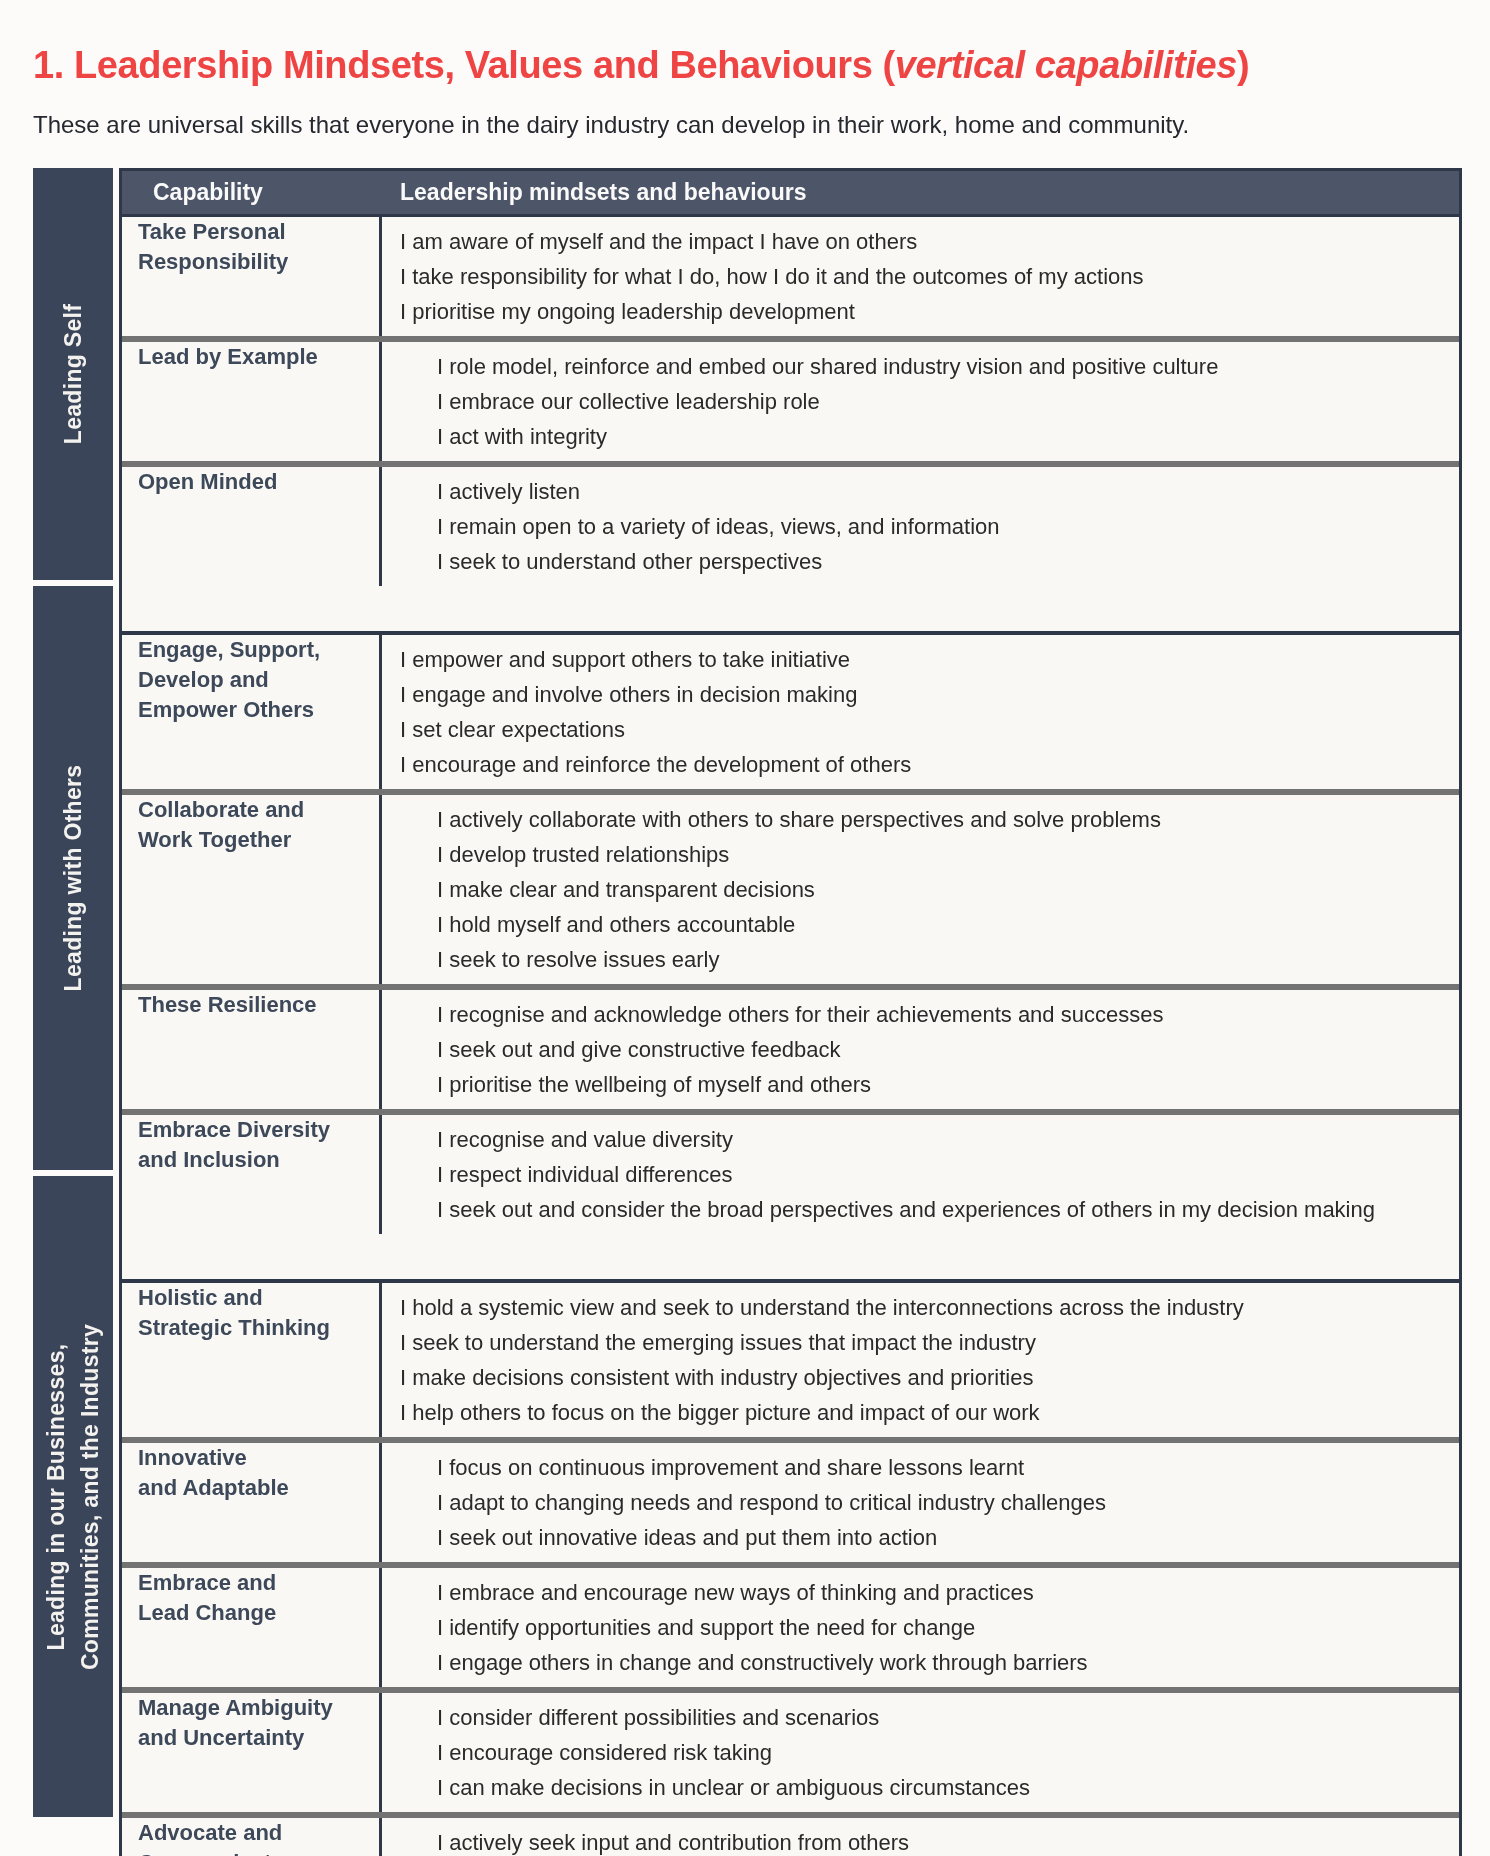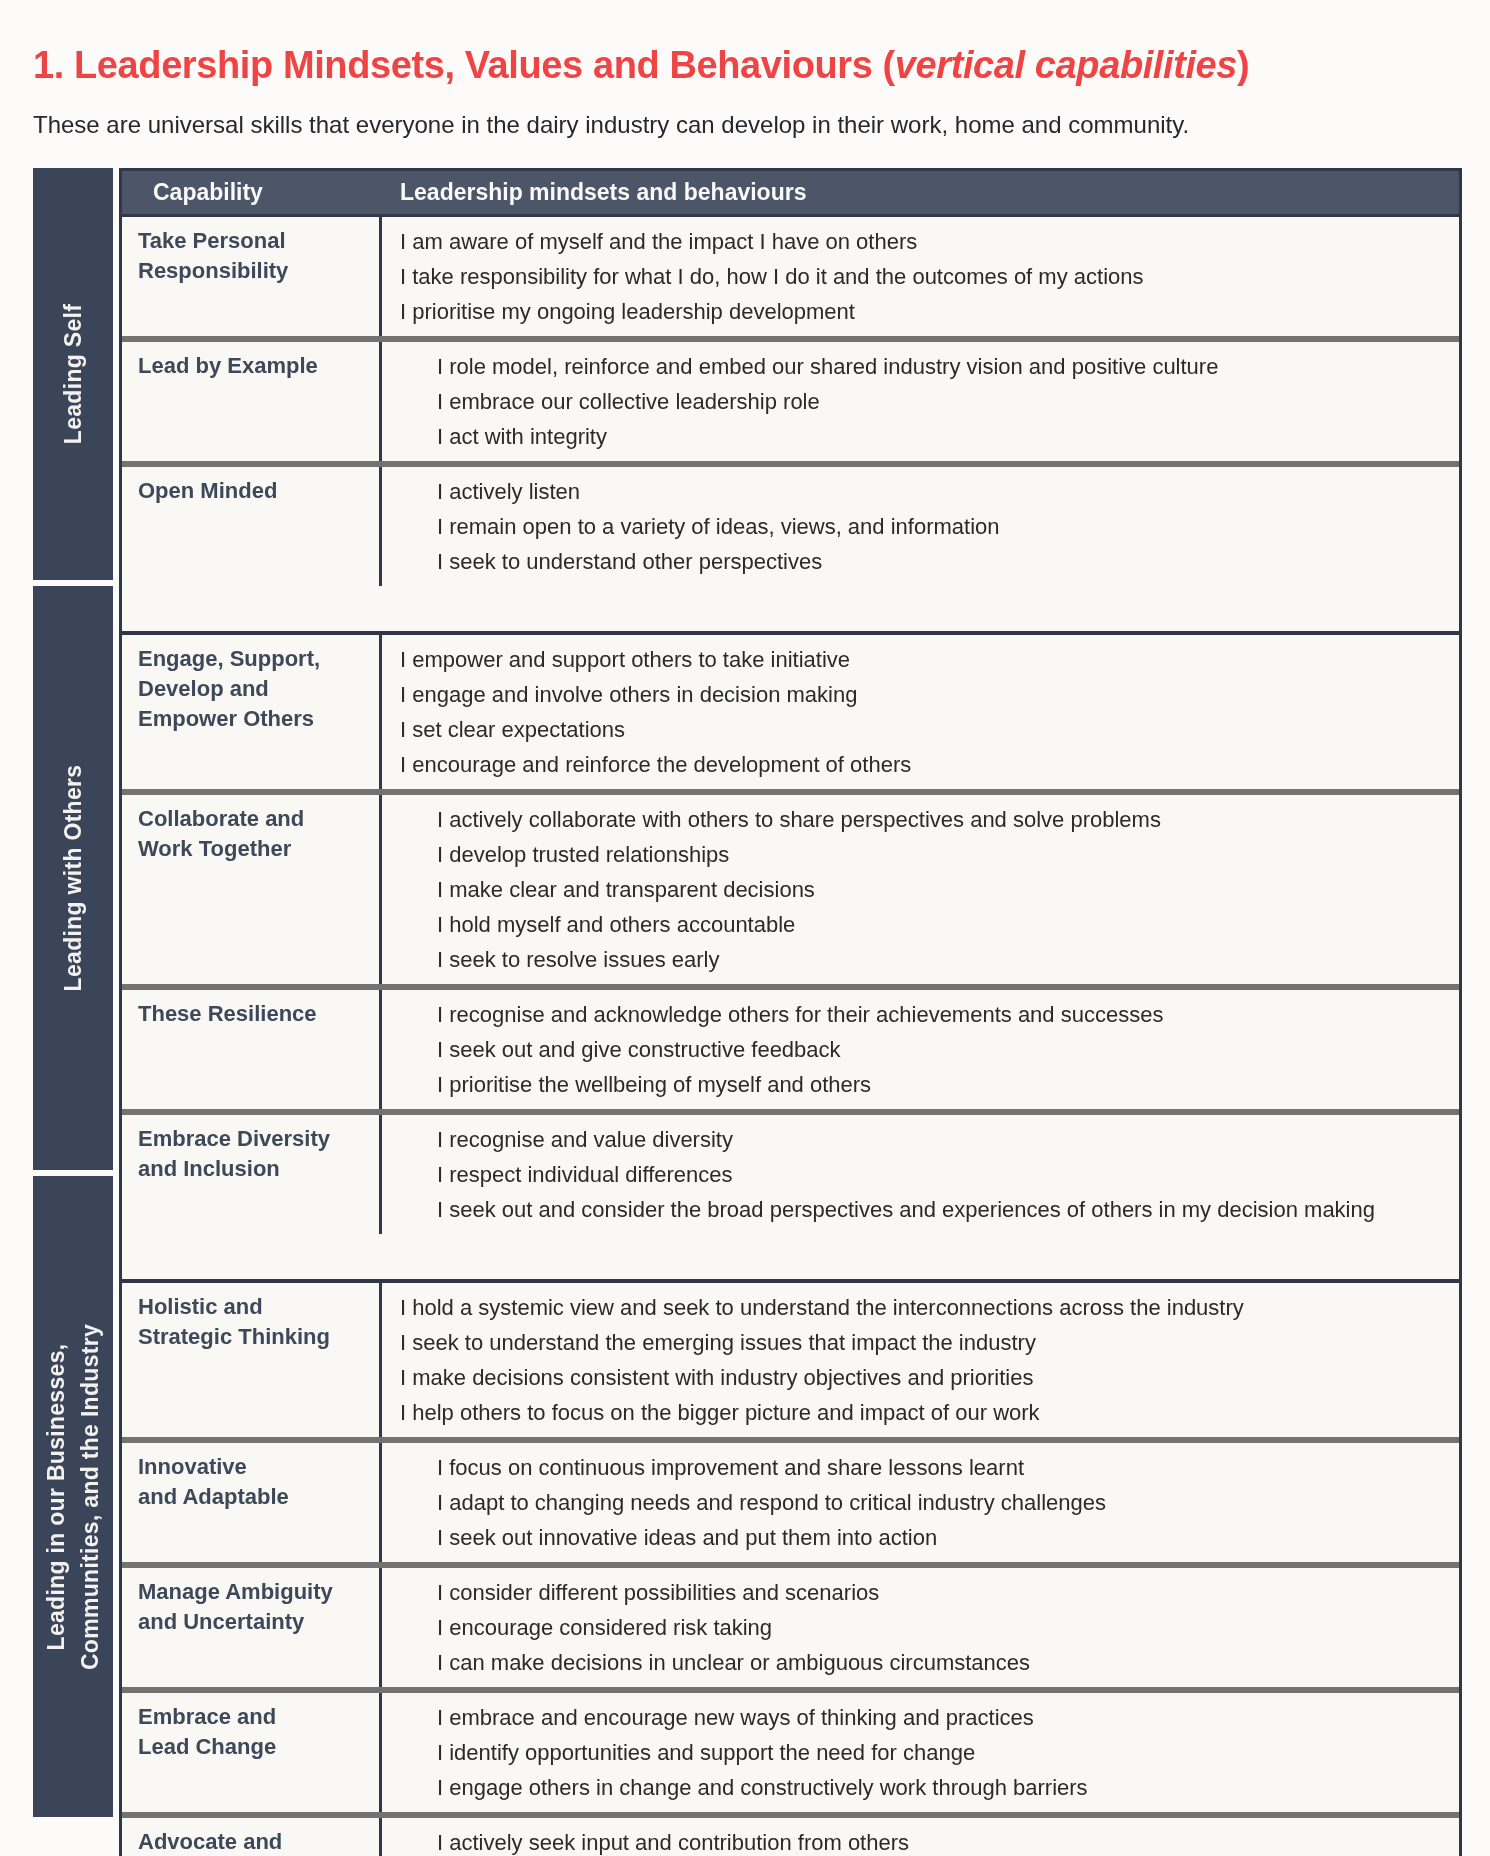--- a/index.html
+++ b/index.html
@@ -69,21 +69,21 @@
   .h-cap { width: 260px; padding-left: 31px; border-right: 3px solid #4d5568; white-space: pre; }
   .h-beh { flex: 1; padding-left: 18px; white-space: pre; }
 
   .section { }
   .section + .section { border-top: 4px solid #2f3848; margin-top: 45px; }
   .row { display: flex; align-items: stretch; }
   .row + .row { border-top: 6px solid #737373; gap: 37px; }
   .cap-cell {
     width: 260px;
     border-right: 3px solid #2f3848;
-    padding: 9px 8px 7px 16px;
+    padding: 0 8px 7px 16px;
     font-weight: bold;
     font-size: 22px;
     line-height: 30px;
     color: #3d4859;
     white-space: pre;
   }
   .beh-cell {
     flex: 1;
     padding: 7px 14px 7px 18px;
     font-size: 22px;
@@ -189,32 +189,32 @@
 I help others to focus on the bigger picture and impact of our work</div>
         </div>
         <div class="row">
           <div class="cap-cell">Innovative
 and Adaptable</div>
           <div class="beh-cell">I focus on continuous improvement and share lessons learnt
 I adapt to changing needs and respond to critical industry challenges
 I seek out innovative ideas and put them into action</div>
         </div>
         <div class="row">
+          <div class="cap-cell">Embrace and
+Lead Change</div>
+          <div class="beh-cell">I embrace and encourage new ways of thinking and practices
+I identify opportunities and support the need for change
+I engage others in change and constructively work through barriers</div>
+        </div>
+        <div class="row">
           <div class="cap-cell">Manage Ambiguity
 and Uncertainty</div>
           <div class="beh-cell">I consider different possibilities and scenarios
 I encourage considered risk taking
 I can make decisions in unclear or ambiguous circumstances</div>
-        </div>
-        <div class="row">
-          <div class="cap-cell">Embrace and
-Lead Change</div>
-          <div class="beh-cell">I embrace and encourage new ways of thinking and practices
-I identify opportunities and support the need for change
-I engage others in change and constructively work through barriers</div>
         </div>
         <div class="row">
           <div class="cap-cell">Advocate and
 Communicate
 with Influence</div>
           <div class="beh-cell">I actively seek input and contribution from others
 I engage and communicate with transparency and build trust in our industry
 I positively represent our industry within my business, community, and networks</div>
         </div>
       </div>

